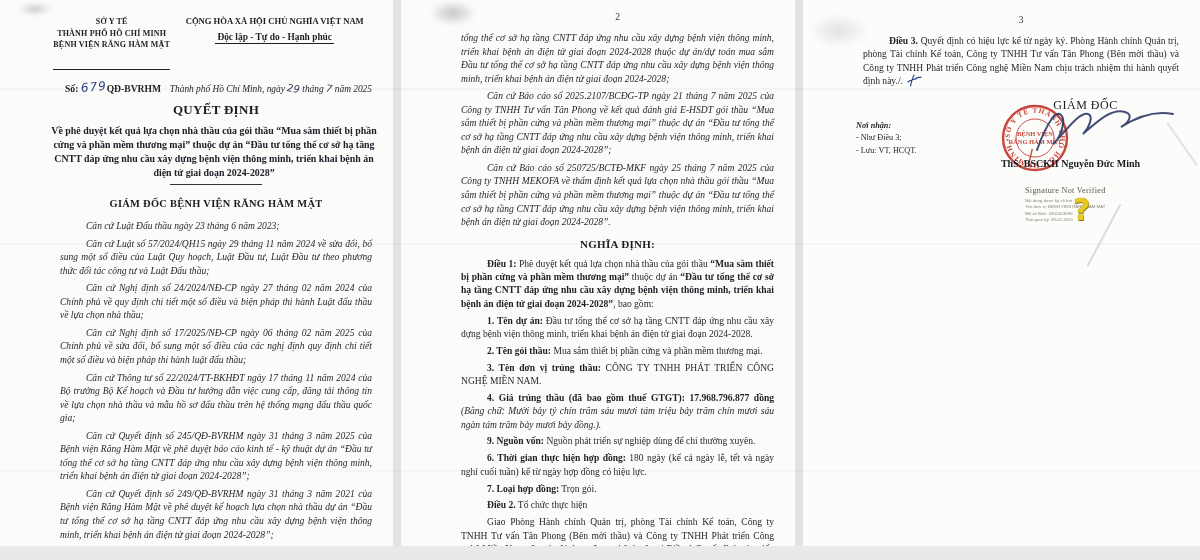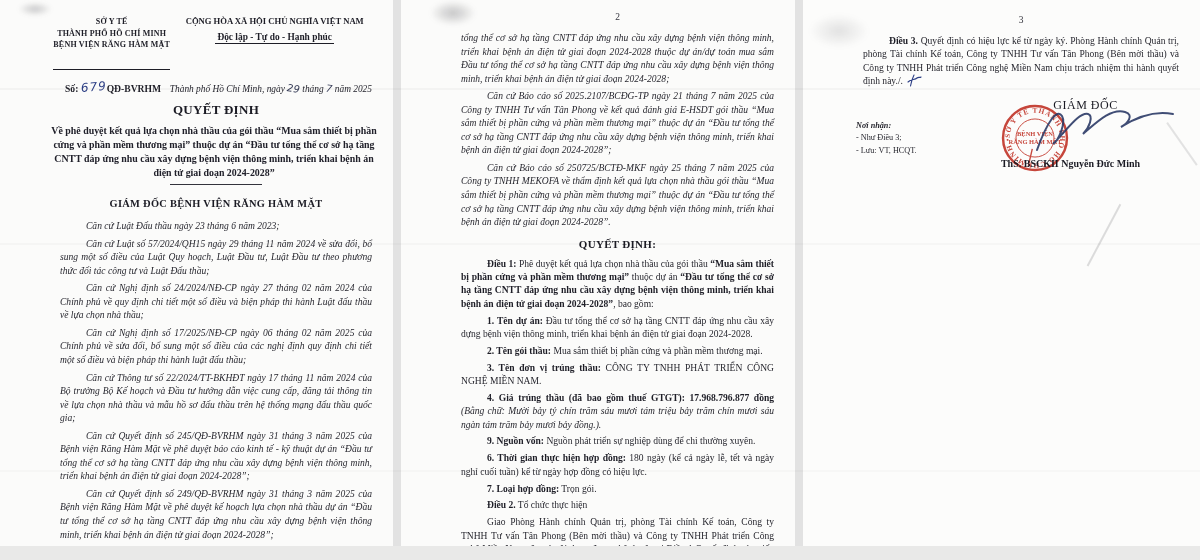--- a/index.html
+++ b/index.html
@@ -93,35 +93,35 @@
       <div class="subject-rule"></div>
       <div class="authority">GIÁM ĐỐC BỆNH VIỆN RĂNG HÀM MẶT</div>
 
       <div class="body-text">
         <p class="cite">Căn cứ Luật Đấu thầu ngày 23 tháng 6 năm 2023;</p>
         <p class="cite">Căn cứ Luật số 57/2024/QH15 ngày 29 tháng 11 năm 2024 về sửa đổi, bổ sung một số điều của Luật Quy hoạch, Luật Đầu tư, Luật Đầu tư theo phương thức đối tác công tư và Luật Đấu thầu;</p>
         <p class="cite">Căn cứ Nghị định số 24/2024/NĐ-CP ngày 27 tháng 02 năm 2024 của Chính phủ về quy định chi tiết một số điều và biện pháp thi hành Luật đấu thầu về lựa chọn nhà thầu;</p>
         <p class="cite">Căn cứ Nghị định số 17/2025/NĐ-CP ngày 06 tháng 02 năm 2025 của Chính phủ về sửa đổi, bổ sung một số điều của các nghị định quy định chi tiết một số điều và biện pháp thi hành luật đấu thầu;</p>
         <p class="cite">Căn cứ Thông tư số 22/2024/TT-BKHĐT ngày 17 tháng 11 năm 2024 của Bộ trưởng Bộ Kế hoạch và Đầu tư hướng dẫn việc cung cấp, đăng tải thông tin về lựa chọn nhà thầu và mẫu hồ sơ đấu thầu trên hệ thống mạng đấu thầu quốc gia;</p>
         <p class="cite">Căn cứ Quyết định số 245/QĐ-BVRHM ngày 31 tháng 3 năm 2025 của Bệnh viện Răng Hàm Mặt về phê duyệt báo cáo kinh tế - kỹ thuật dự án “Đầu tư tổng thể cơ sở hạ tầng CNTT đáp ứng nhu cầu xây dựng bệnh viện thông minh, triển khai bệnh án điện tử giai đoạn 2024-2028”;</p>
-        <p class="cite">Căn cứ Quyết định số 249/QĐ-BVRHM ngày 31 tháng 3 năm 2025 của Bệnh viện Răng Hàm Mặt về phê duyệt kế hoạch lựa chọn nhà thầu dự án “Đầu tư tổng thể cơ sở hạ tầng CNTT đáp ứng nhu cầu xây dựng bệnh viện thông minh, triển khai bệnh án điện tử giai đoạn 2024-2028”;</p>
+        <p class="cite">Căn cứ Quyết định số 249/QĐ-BVRHM ngày 31 tháng 3 năm 2021 của Bệnh viện Răng Hàm Mặt về phê duyệt kế hoạch lựa chọn nhà thầu dự án “Đầu tư tổng thể cơ sở hạ tầng CNTT đáp ứng nhu cầu xây dựng bệnh viện thông minh, triển khai bệnh án điện tử giai đoạn 2024-2028”;</p>
         <p class="cite">Căn cứ Quyết định số E2500287667_2506241132 ngày 24 tháng 6 năm 2025 của Bệnh viện Răng Hàm Mặt về phê duyệt E-HSMT gói thầu Mua sắm thiết bị phần cứng và phần mềm thương mại thuộc kế hoạch lựa chọn nhà thầu Đầu tư</p>
       </div>
     </div>
   </div>
 
   <div class="page" id="page-2">
     <div class="smudge" style="left:28px; top:0; width:48px; height:26px; background:radial-gradient(ellipse, rgba(75,75,80,.30), transparent 68%);"></div>
     <div class="inner" style="padding-top:12px;">
       <div class="pageno">2</div>
       <p class="cite nocap">tổng thể cơ sở hạ tầng CNTT đáp ứng nhu cầu xây dựng bệnh viện thông minh, triển khai bệnh án điện tử giai đoạn 2024-2028 thuộc dự án/dự toán mua sắm Đầu tư tổng thể cơ sở hạ tầng CNTT đáp ứng nhu cầu xây dựng bệnh viện thông minh, triển khai bệnh án điện tử giai đoạn 2024-2028;</p>
       <p class="cite">Căn cứ Báo cáo số 2025.2107/BCĐG-TP ngày 21 tháng 7 năm 2025 của Công ty TNHH Tư vấn Tân Phong về kết quả đánh giá E-HSDT gói thầu “Mua sắm thiết bị phần cứng và phần mềm thương mại” thuộc dự án “Đầu tư tổng thể cơ sở hạ tầng CNTT đáp ứng nhu cầu xây dựng bệnh viện thông minh, triển khai bệnh án điện tử giai đoạn 2024-2028”;</p>
       <p class="cite">Căn cứ Báo cáo số 250725/BCTĐ-MKF ngày 25 tháng 7 năm 2025 của Công ty TNHH MEKOFA về thẩm định kết quả lựa chọn nhà thầu gói thầu “Mua sắm thiết bị phần cứng và phần mềm thương mại” thuộc dự án “Đầu tư tổng thể cơ sở hạ tầng CNTT đáp ứng nhu cầu xây dựng bệnh viện thông minh, triển khai bệnh án điện tử giai đoạn 2024-2028”.</p>
 
-      <div class="section-title">QUYẾT ĐỊNH:</div>
+      <div class="section-title">NGHĨA ĐỊNH:</div>
 
       <p class="reg"><b>Điều 1:</b><span> Phê duyệt kết quả lựa chọn nhà thầu của gói thầu </span><b>“Mua sắm thiết bị phần cứng và phần mềm thương mại”</b><span> thuộc dự án </span><b>“Đầu tư tổng thể cơ sở hạ tầng CNTT đáp ứng nhu cầu xây dựng bệnh viện thông minh, triển khai bệnh án điện tử giai đoạn 2024-2028”</b><span>, bao gồm:</span></p>
 
       <p class="reg"><b>1. Tên dự án:</b><span> Đầu tư tổng thể cơ sở hạ tầng CNTT đáp ứng nhu cầu xây dựng bệnh viện thông minh, triển khai bệnh án điện tử giai đoạn 2024-2028.</span></p>
       <p class="reg"><b>2. Tên gói thầu:</b><span> Mua sắm thiết bị phần cứng và phần mềm thương mại.</span></p>
       <p class="reg"><b>3. Tên đơn vị trúng thầu:</b><span> CÔNG TY TNHH PHÁT TRIỂN CÔNG NGHỆ MIỀN NAM.</span></p>
       <p class="reg"><b>4. Giá trúng thầu (đã bao gồm thuế GTGT):</b><b> 17.968.796.877 đồng </b><i>(Bằng chữ: Mười bảy tỷ chín trăm sáu mươi tám triệu bảy trăm chín mươi sáu ngàn tám trăm bảy mươi bảy đồng.).</i></p>
       <p class="reg"><b>9. Nguồn vốn:</b><span> Nguồn phát triển sự nghiệp dùng để chi thường xuyên.</span></p>
       <p class="reg"><b>6. Thời gian thực hiện hợp đồng:</b><span> 180 ngày (kể cả ngày lễ, tết và ngày nghỉ cuối tuần) kể từ ngày hợp đồng có hiệu lực.</span></p>
       <p class="reg"><b>7. Loại hợp đồng:</b><span> Trọn gói.</span></p>
@@ -165,19 +165,29 @@
       <text x="50" y="59" text-anchor="middle" font-size="9.5" font-weight="bold" fill="#c2372b">RĂNG HÀM MẶT</text>
       <line x1="46" y1="66" x2="40" y2="92" stroke="#c2372b" stroke-width="2"></line>
     </svg>
 
     <svg class="sigsvg" viewBox="0 0 150 70">
       <path d="M6,58 C16,30 26,16 31,24 C35,31 28,48 22,52 C36,38 48,20 57,22 C63,24 58,36 52,42 C66,30 80,16 94,20 C104,23 96,32 90,35 C104,26 122,18 142,22" stroke="#2b3a66" stroke-width="2" fill="none" stroke-linecap="round" opacity=".9"></path>
     </svg>
 
     <div class="signer">ThS. BSCKII Nguyễn Đức Minh</div>
 
+    <div class="sig-stamp">
+      <div class="sv-title">Signature Not Verified</div>
+      <div class="sv-lines">
+        <div>Nội dung được ký số bởi</div>
+        <div>Tên đơn vị: BENH VIEN RANG HAM MAT</div>
+        <div>Mã số BnD: 0301453696</div>
+        <div>Thời gian ký: 29-07-2025</div>
+      </div>
+      <div class="sv-q">?</div>
+    </div>
   </div>
 
   <div class="scanline" style="top:88px;"></div>
   <div class="scanline" style="top:243px; opacity:.7;"></div>
   <div class="scanline" style="top:470px; opacity:.6;"></div>
   <div class="bottom-strip"></div>
 </div>
 
 </body></html>

